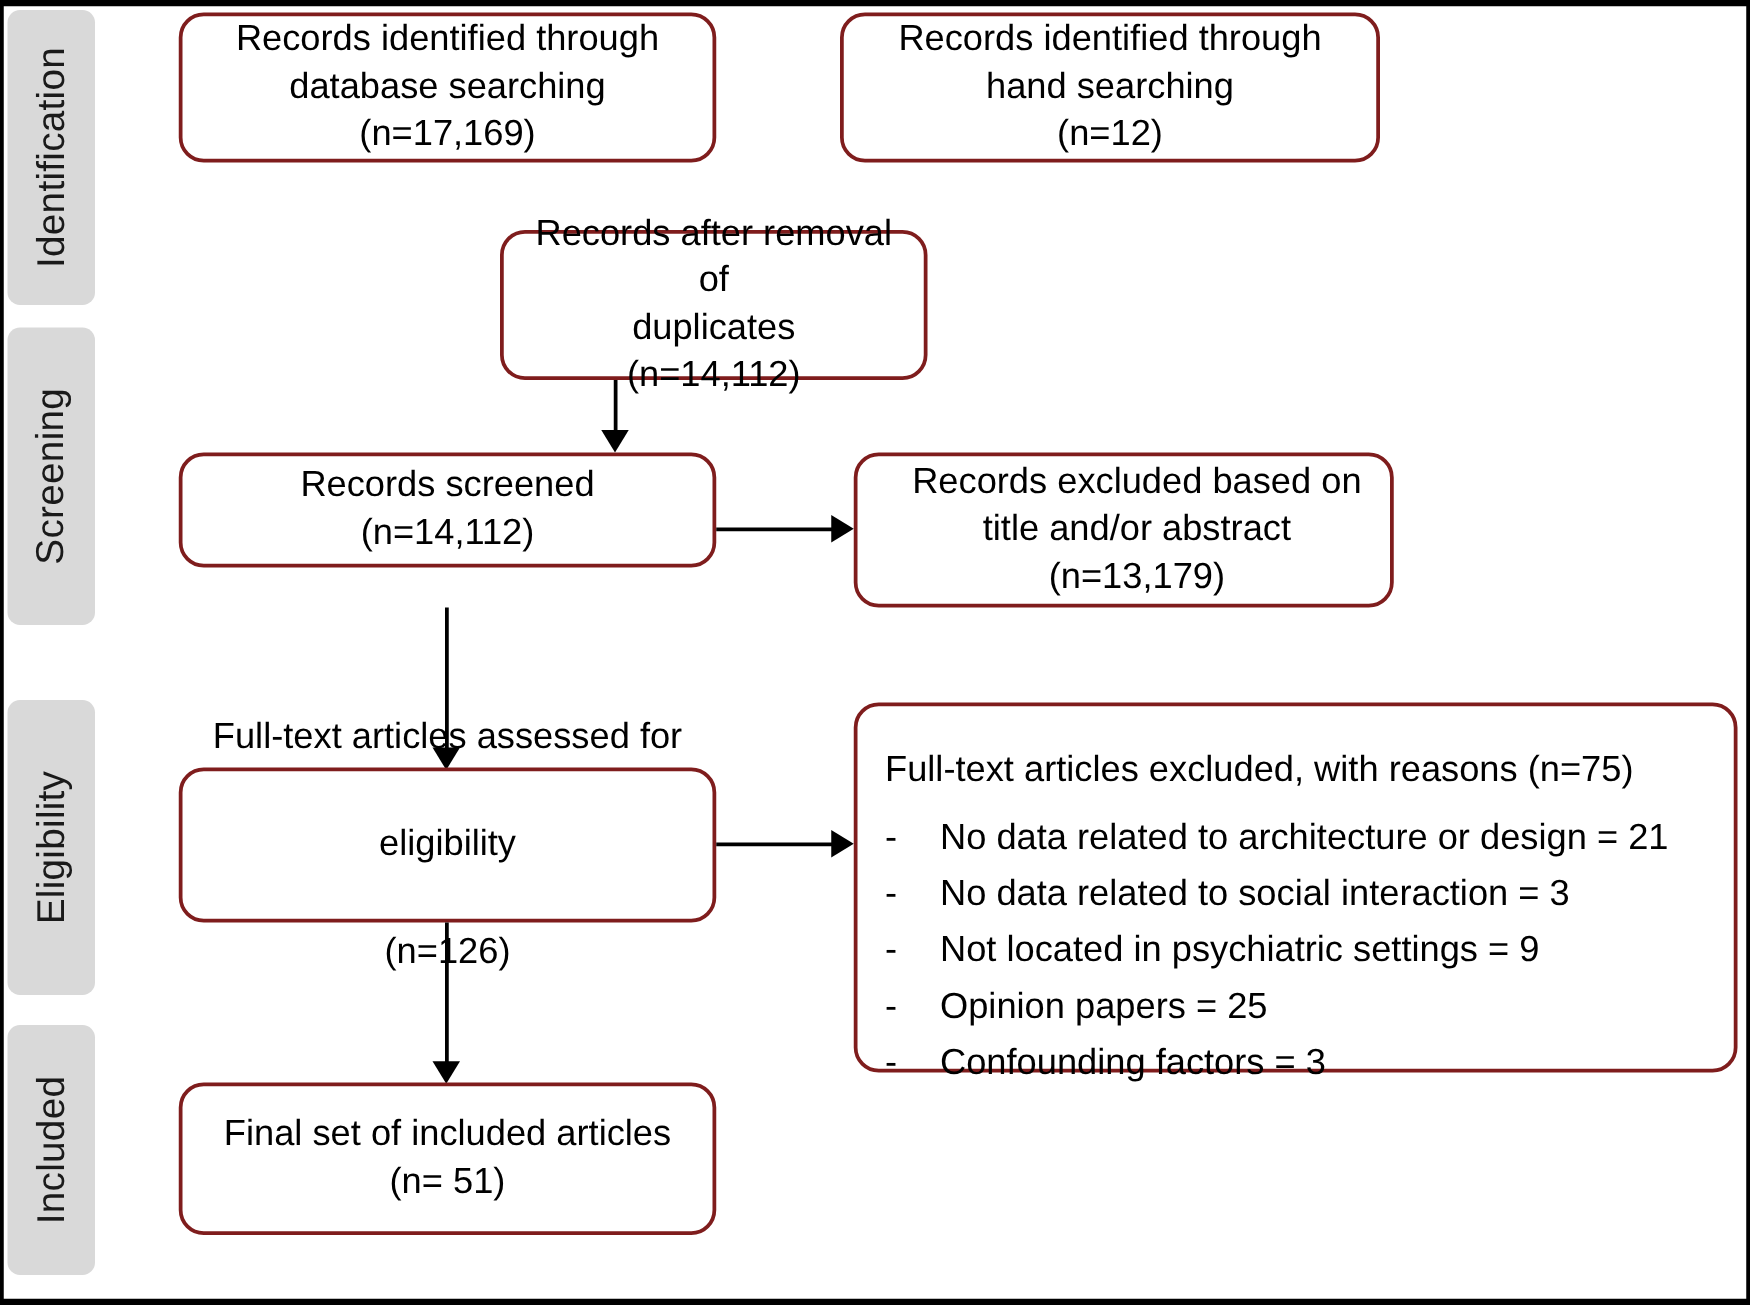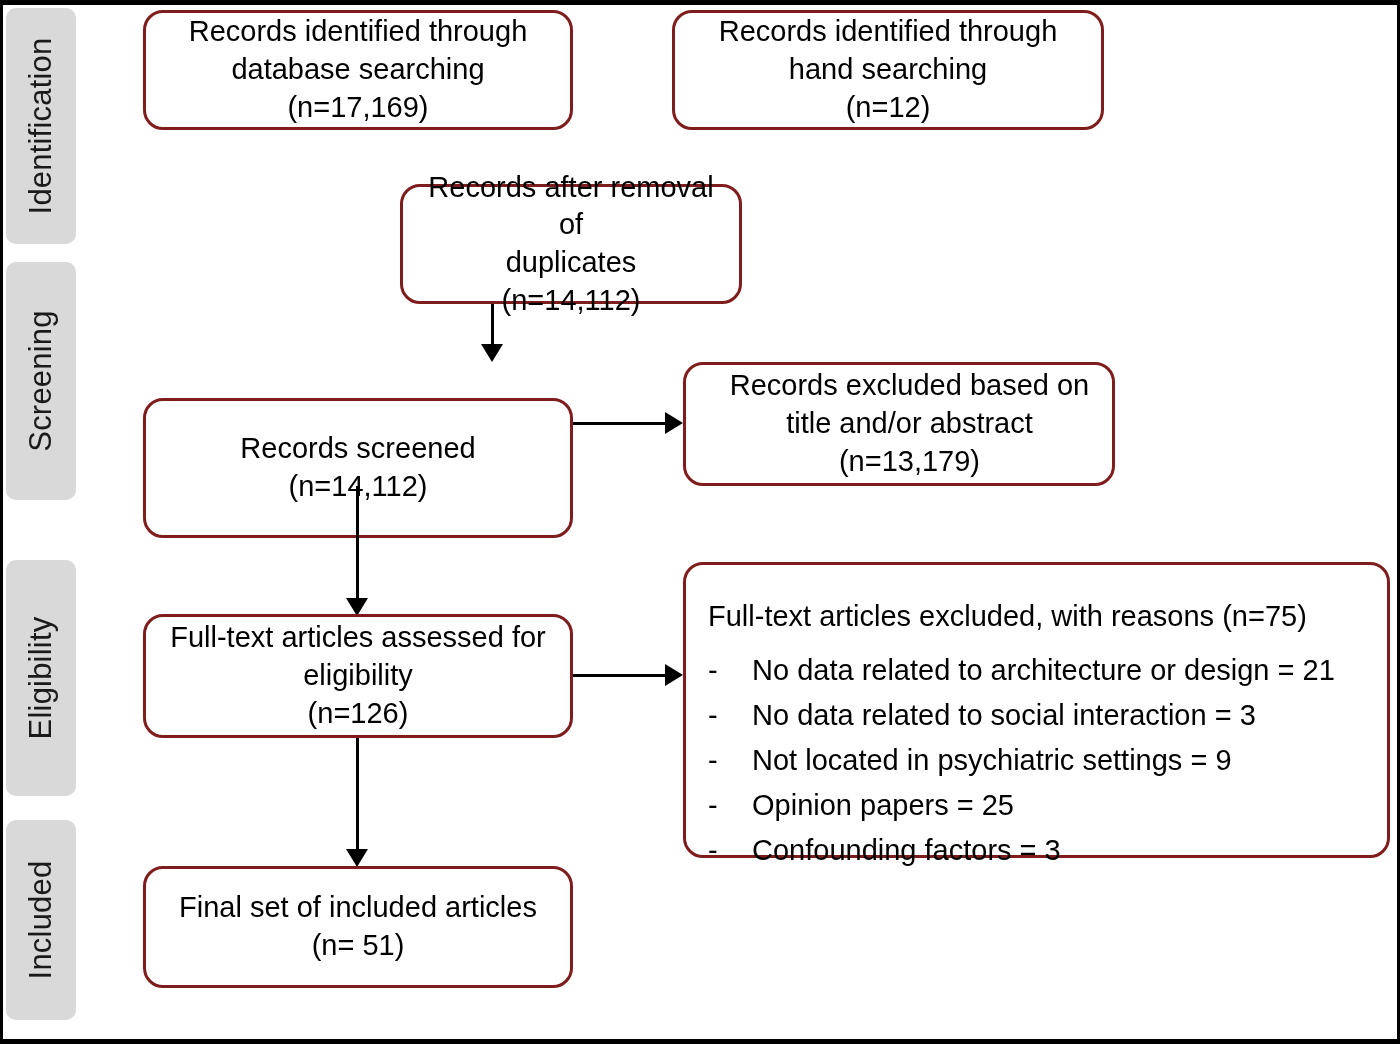--- a/index.html
+++ b/index.html
@@ -140,38 +140,38 @@
 
   <div class="node" style="left:386px;top:184px;width:342px;height:120px;margin-left:14px;">
     <span class="ln">Records after removal of</span>
     <span class="ln">duplicates</span>
     <span class="ln">(n=14,112)</span>
   </div>
 
   <div class="vline" style="left:491px;top:304px;height:46px;"></div>
   <div class="arrow-down" style="left:481px;top:344px;"></div>
 
-  <div class="node" style="left:143px;top:362px;width:430px;height:140px;margin-top:36px;">
+  <div class="node" style="left:143px;top:362px;width:430px;height:92px;">
     <span class="ln">Records screened</span>
     <span class="ln">(n=14,112)</span>
   </div>
 
   <div class="node" style="left:683px;top:362px;width:432px;height:124px;padding-left:31px;">
     <span class="ln">Records excluded based on</span>
     <span class="ln">title and/or abstract</span>
     <span class="ln">(n=13,179)</span>
   </div>
 
   <div class="hline" style="left:573px;top:422px;width:94px;"></div>
   <div class="arrow-right" style="left:665px;top:412px;"></div>
 
   <div class="vline" style="left:356px;top:486px;height:117px;"></div>
   <div class="arrow-down" style="left:346px;top:598px;"></div>
 
-  <div class="node" style="left:143px;top:614px;width:430px;height:124px;">
+  <div class="node" style="left:143px;top:614px;width:430px;height:124px;gap:48px;">
     <span class="ln">Full-text articles assessed for</span>
     <span class="ln">eligibility</span>
     <span class="ln">(n=126)</span>
   </div>
 
   <div class="node reasons" style="left:683px;top:562px;width:707px;height:296px;">
     <div class="reasons-title">Full-text articles excluded, with reasons (n=75)</div>
 
     <div class="reason-row">
       <span class="reason-dash">-</span>

